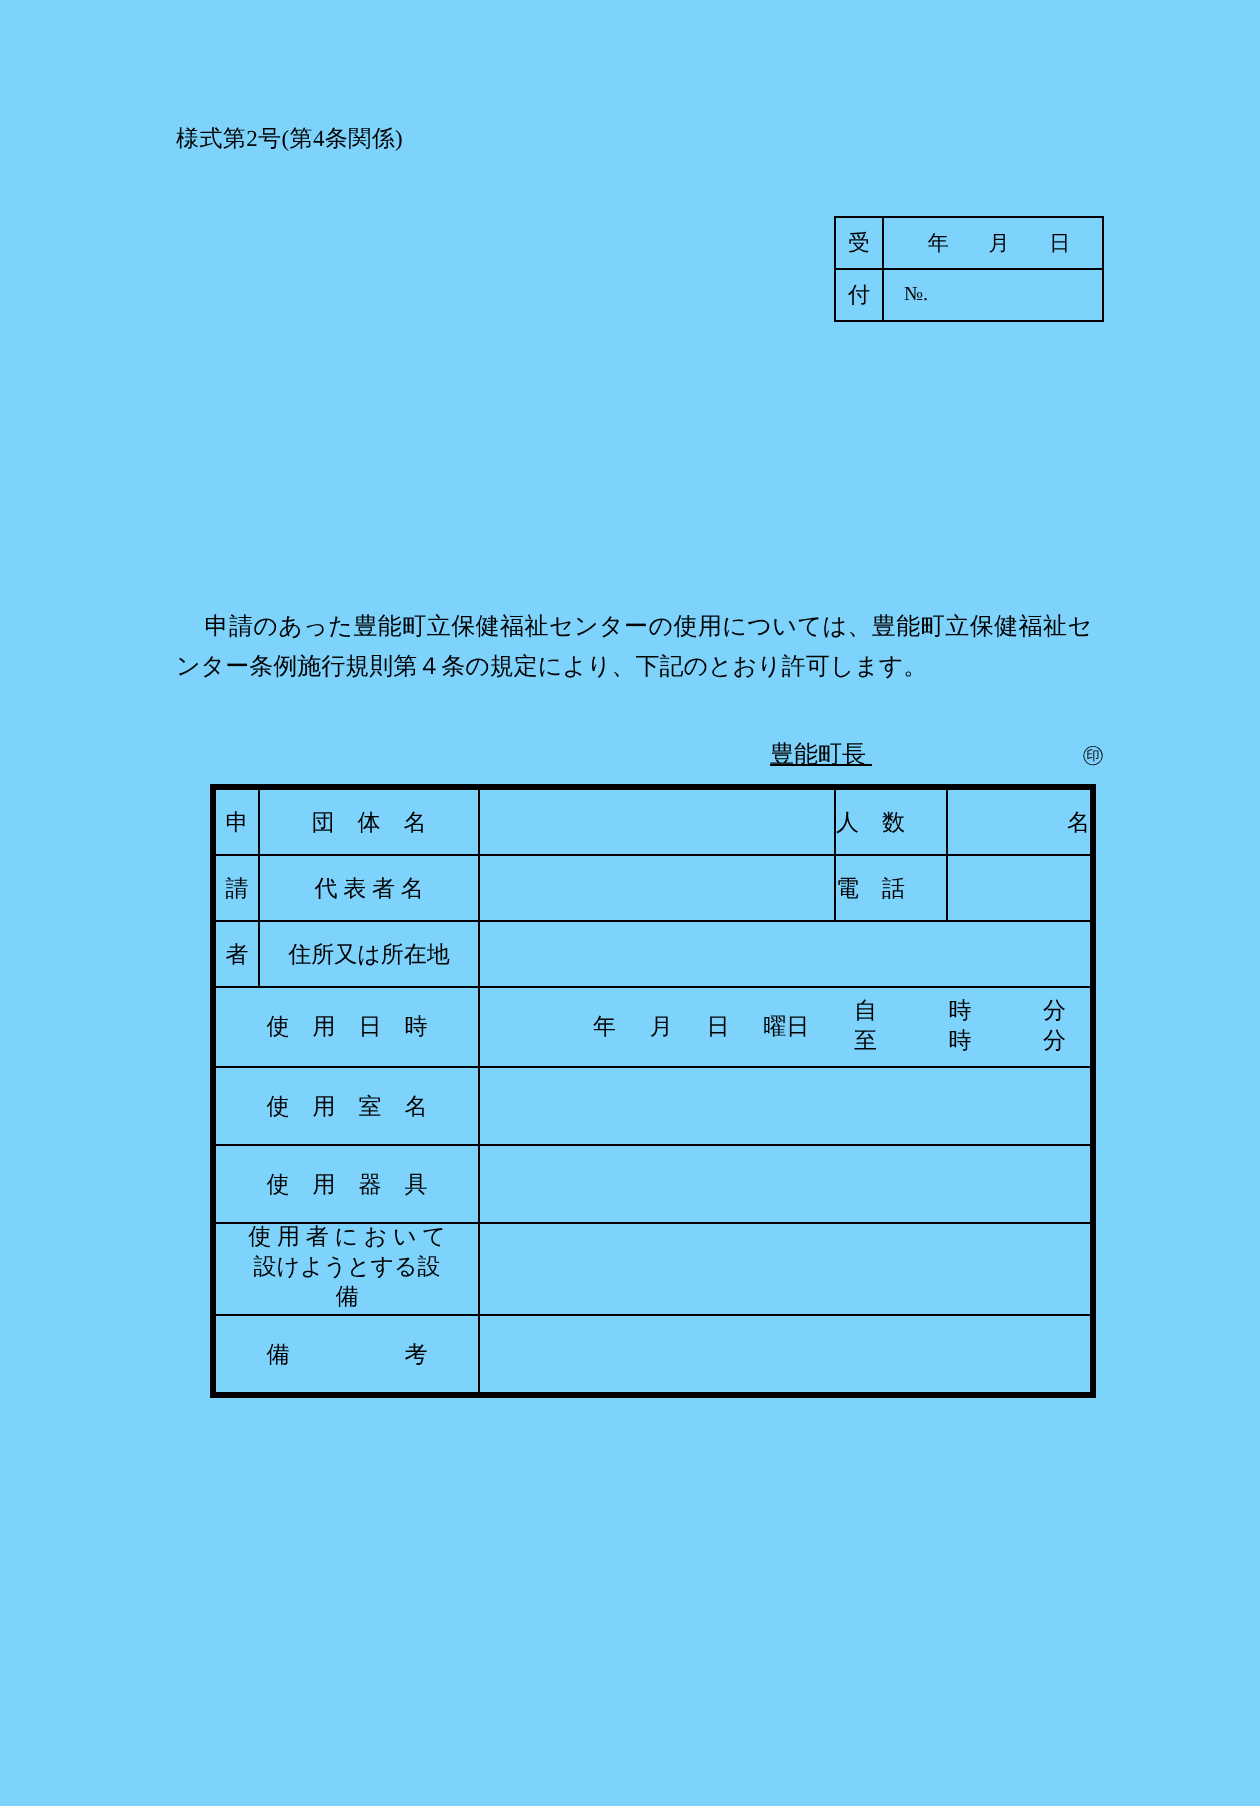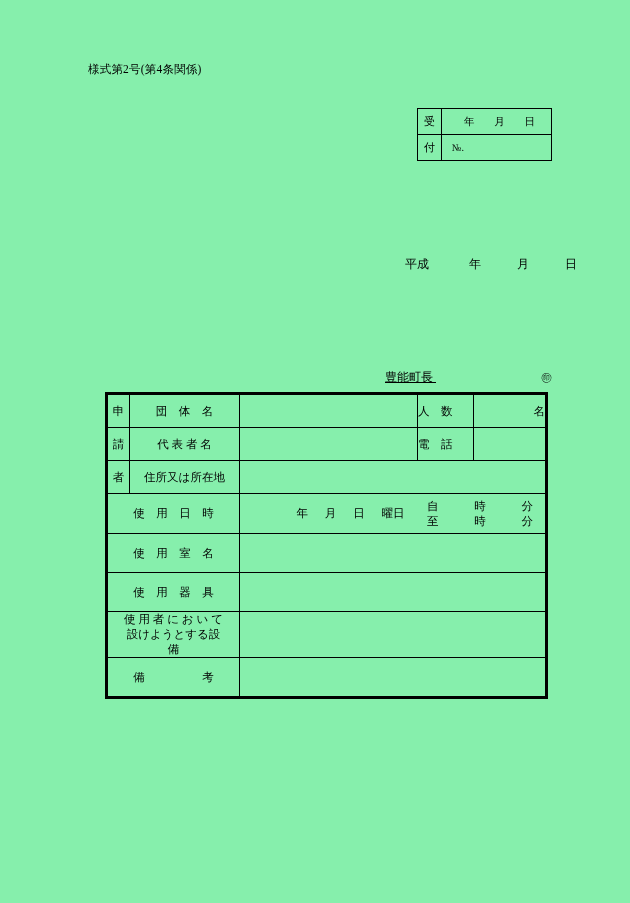--- a/index.html
+++ b/index.html
@@ -13,21 +13,21 @@
     position: relative;
     font-family: "Liberation Serif", "DejaVu Serif", serif;
     color: #000000;
     overflow: hidden;
   }
   .page {
     position: absolute;
     left: 0; top: 0;
     width: 630px;
     height: 903px;
-    background: #86efac;
+    background: #7dd3fc;
   }
 
   
   .form-no {
     position: absolute;
     left: 88px;
     top: 62px;
     font-size: 11.5px;
     letter-spacing: 0.2px;
     white-space: nowrap;
@@ -225,30 +225,22 @@
     </div>
     <div class="receipt-row">
       <div class="receipt-label">付</div>
       <div class="receipt-cell">
         <span class="no-label">№.</span>
       </div>
     </div>
   </div>
 
 
-  <div class="date-line">
-    <span>平成</span>
-    <span class="gap-a"></span>
-    <span>年</span>
-    <span class="gap-b"></span>
-    <span>月</span>
-    <span class="gap-c"></span>
-    <span>日</span>
-  </div>
-
+
+  <div class="body-text"><span class="indent"></span><span>申請のあった豊能町立保健福祉センターの使用については、豊能町立保健福祉センター条例施行規則第４条の規定により、下記のとおり許可します。</span></div>
 
   <div class="mayor-line">
     <span>豊能町長</span>
     <span class="seal">㊞</span>
   </div>
 
   <div class="main-table">
     <table class="tbl">
       <colgroup>
         <col style="width:22px">

